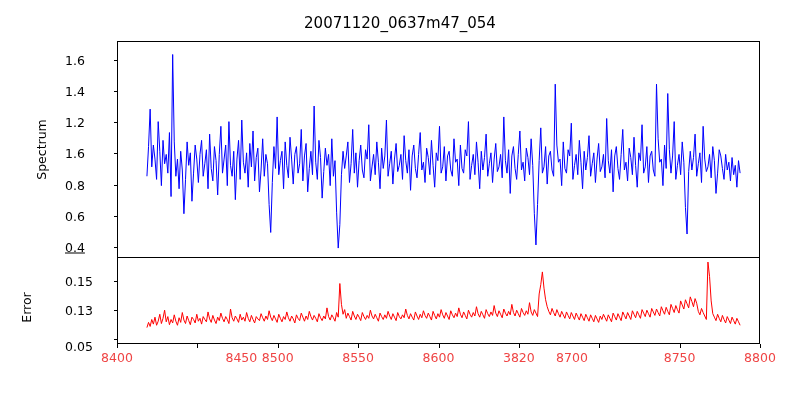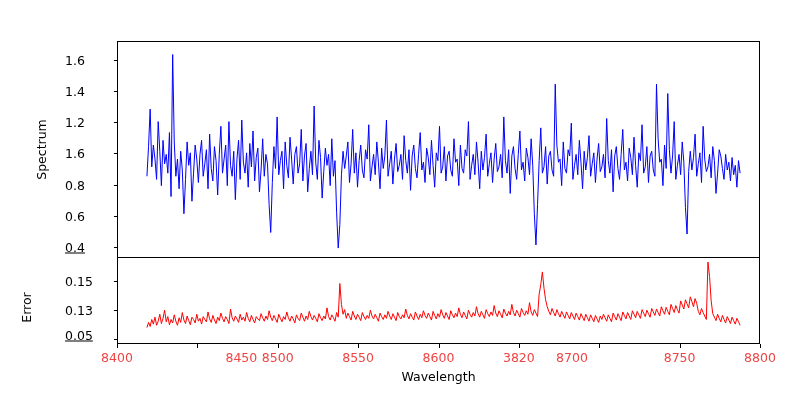--- a/index.html
+++ b/index.html
@@ -116,20 +116,21 @@
     font-size: 12.5px;
     color: #000000;
     white-space: nowrap;
   }
 </style>
 </head>
 <body>
 
 <div id="figure">
 
+  <div id="title">20071120_0637m47_054</div>
 
   <div class="axes" id="axes-spectrum">
     <svg class="plotsvg" id="svg-spectrum" width="643" height="217">
         <path d="M28.93,134.26 L30.54,104.60 L32.15,67.13 L33.76,124.89 L35.37,103.04 L36.97,117.09 L38.58,137.38 L40.19,79.62 L41.80,109.28 L43.40,143.63 L45.01,98.35 L46.62,121.77 L48.23,112.40 L49.83,131.14 L51.44,90.55 L53.05,154.55 L54.66,12.49 L56.26,99.91 L57.87,134.26 L59.48,117.09 L61.09,146.75 L62.69,109.28 L64.30,128.01 L65.91,171.73 L67.52,137.38 L69.12,99.91 L70.73,123.33 L72.34,110.84 L73.95,159.24 L75.55,131.14 L77.16,103.04 L78.77,117.09 L80.38,140.50 L81.98,112.40 L83.59,98.35 L85.20,134.26 L86.81,121.77 L88.41,107.72 L90.02,146.75 L91.63,92.11 L93.23,126.45 L94.84,138.94 L96.45,104.60 L98.06,118.65 L99.67,152.99 L101.27,112.40 L102.88,84.30 L104.49,131.14 L106.09,117.09 L107.70,103.04 L109.31,143.63 L110.92,79.62 L112.52,123.33 L114.13,134.26 L115.74,109.28 L117.35,157.68 L118.95,117.09 L120.56,98.35 L122.17,137.38 L123.78,78.06 L125.39,120.21 L126.99,131.14 L128.60,110.84 L130.21,145.19 L131.81,101.47 L133.42,124.89 L135.03,88.99 L136.64,138.94 L138.25,115.53 L139.85,106.16 L141.46,149.87 L143.07,128.01 L144.68,96.79 L146.28,134.26 L147.89,112.40 L149.50,121.77 L151.10,162.36 L152.71,190.46 L154.32,140.50 L155.93,104.60 L157.53,126.45 L159.14,74.94 L160.75,132.70 L162.36,118.65 L163.97,109.28 L165.57,146.75 L167.18,99.91 L168.79,123.33 L170.40,135.82 L172.00,95.23 L173.61,117.09 L175.22,142.06 L176.83,112.40 L178.43,104.60 L180.04,131.14 L181.65,121.77 L183.25,87.42 L184.86,138.94 L186.47,113.96 L188.08,101.47 L189.69,149.87 L191.29,126.45 L192.90,109.28 L194.51,132.70 L196.12,64.01 L197.72,120.21 L199.33,137.38 L200.94,98.35 L202.54,115.53 L204.15,156.12 L205.76,129.58 L207.37,106.16 L208.97,123.33 L210.58,112.40 L212.19,143.63 L213.80,96.79 L215.41,134.26 L217.01,118.65 L218.62,170.17 L220.23,206.07 L221.83,182.65 L223.44,132.70 L225.05,109.28 L226.66,126.45 L228.26,113.96 L229.87,99.91 L231.48,140.50 L233.09,121.77 L234.69,87.42 L236.30,131.14 L237.91,110.84 L239.52,145.19 L241.13,118.65 L242.73,103.04 L244.34,128.01 L245.95,135.82 L247.56,107.72 L249.16,117.09 L250.77,82.74 L252.38,138.94 L253.99,124.89 L255.59,112.40 L257.20,132.70 L258.81,99.91 L260.42,120.21 L262.02,146.75 L263.63,106.16 L265.24,126.45 L266.84,113.96 L268.45,78.06 L270.06,134.26 L271.67,121.77 L273.27,109.28 L274.88,142.06 L276.49,117.09 L278.10,101.47 L279.70,129.58 L281.31,123.33 L282.92,112.40 L284.53,137.38 L286.13,93.67 L287.74,118.65 L289.35,131.14 L290.96,107.72 L292.56,148.31 L294.17,113.96 L295.78,103.04 L297.39,126.45 L299.00,135.82 L300.60,112.40 L302.21,90.55 L303.82,128.01 L305.43,120.21 L307.03,140.50 L308.64,106.16 L310.25,115.53 L311.86,132.70 L313.46,98.35 L315.07,123.33 L316.68,145.19 L318.29,110.84 L319.89,118.65 L321.50,84.30 L323.11,131.14 L324.71,124.89 L326.32,104.60 L327.93,138.94 L329.54,113.96 L331.14,109.28 L332.75,128.01 L334.36,134.26 L335.97,96.79 L337.57,120.21 L339.18,117.09 L340.79,143.63 L342.40,103.04 L344.00,126.45 L345.61,131.14 L347.22,107.72 L348.83,113.96 L350.44,79.62 L352.04,137.38 L353.65,123.33 L355.26,112.40 L356.87,132.70 L358.47,99.91 L360.08,120.21 L361.69,146.75 L363.29,109.28 L364.90,128.01 L366.51,115.53 L368.12,92.11 L369.72,134.26 L371.33,121.77 L372.94,110.84 L374.55,140.50 L376.15,117.09 L377.76,101.47 L379.37,129.58 L380.98,124.89 L382.58,112.40 L384.19,135.82 L385.80,74.94 L387.41,118.65 L389.01,131.14 L390.62,107.72 L392.23,151.43 L393.84,113.96 L395.44,104.60 L397.05,126.45 L398.66,137.38 L400.27,112.40 L401.88,88.99 L403.48,128.01 L405.09,120.21 L406.70,138.94 L408.31,106.16 L409.91,115.53 L411.52,132.70 L413.13,96.79 L414.74,123.33 L416.34,171.73 L417.95,202.95 L419.56,162.36 L421.17,118.65 L422.77,85.86 L424.38,131.14 L425.99,124.89 L427.60,104.60 L429.20,142.06 L430.81,113.96 L432.42,109.28 L434.03,128.01 L435.63,134.26 L437.24,42.15 L438.85,103.04 L440.46,120.21 L442.06,117.09 L443.67,143.63 L445.28,99.91 L446.88,126.45 L448.49,131.14 L450.10,107.72 L451.71,113.96 L453.31,81.18 L454.92,137.38 L456.53,123.33 L458.14,112.40 L459.75,132.70 L461.35,98.35 L462.96,120.21 L464.57,146.75 L466.18,109.28 L467.78,128.01 L469.39,115.53 L471.00,93.67 L472.61,134.26 L474.21,121.77 L475.82,110.84 L477.43,140.50 L479.04,117.09 L480.64,101.47 L482.25,129.58 L483.86,124.89 L485.46,112.40 L487.07,135.82 L488.68,76.50 L490.29,118.65 L491.89,131.14 L493.50,107.72 L495.11,149.87 L496.72,113.96 L498.32,104.60 L499.93,126.45 L501.54,137.38 L503.15,112.40 L504.75,87.42 L506.36,128.01 L507.97,120.21 L509.58,138.94 L511.19,106.16 L512.79,115.53 L514.40,132.70 L516.01,95.23 L517.62,123.33 L519.22,145.19 L520.83,110.84 L522.44,118.65 L524.04,82.74 L525.65,131.14 L527.26,124.89 L528.87,104.60 L530.48,140.50 L532.08,113.96 L533.69,109.28 L535.30,128.01 L536.90,134.26 L538.51,42.15 L540.12,96.79 L541.73,120.21 L543.34,117.09 L544.94,143.63 L546.55,103.04 L548.16,126.45 L549.76,51.52 L551.37,107.72 L552.98,131.14 L554.59,113.96 L556.20,79.62 L557.80,137.38 L559.41,123.33 L561.02,112.40 L562.63,132.70 L564.23,99.91 L565.84,120.21 L567.45,165.48 L569.05,192.02 L570.66,129.58 L572.27,109.28 L573.88,128.01 L575.49,115.53 L577.09,92.11 L578.70,134.26 L580.31,121.77 L581.91,110.84 L583.52,140.50 L585.13,84.30 L586.74,117.09 L588.35,129.58 L589.95,124.89 L591.56,112.40 L593.17,135.82 L594.77,104.60 L596.38,118.65 L597.99,151.43 L599.60,131.14 L601.21,107.72 L602.81,113.96 L604.42,126.45 L606.03,137.38 L607.63,112.40 L609.24,128.01 L610.85,120.21 L612.46,138.94 L614.06,115.53 L615.67,132.70 L617.28,123.33 L618.89,145.19 L620.50,118.65 L622.10,131.14" fill="none" stroke="#0000ff" stroke-width="1" stroke-linejoin="miter" stroke-linecap="butt"></path>
       </svg>
   </div>
 
   <div class="axes" id="axes-error">
     <svg class="plotsvg" id="svg-error" width="643" height="87">
         <path d="M28.93,69.60 L30.54,64.38 L32.15,68.44 L33.76,61.48 L35.37,66.12 L36.97,59.16 L38.58,67.28 L40.19,63.22 L41.80,56.26 L43.40,65.54 L45.01,60.32 L46.62,52.20 L48.23,63.80 L49.83,58.58 L51.44,66.70 L53.05,61.48 L54.66,64.96 L56.26,56.84 L57.87,63.22 L59.48,67.28 L61.09,59.74 L62.69,64.38 L64.30,54.52 L65.91,62.06 L67.52,65.54 L69.12,58.00 L70.73,62.64 L72.34,66.70 L73.95,59.16 L75.55,61.48 L77.16,64.96 L78.77,56.26 L80.38,63.22 L81.98,60.32 L83.59,66.12 L85.20,58.58 L86.81,61.48 L88.41,63.80 L90.02,53.94 L91.63,60.90 L93.23,64.38 L94.84,57.42 L96.45,62.06 L98.06,65.54 L99.67,59.16 L101.27,62.64 L102.88,55.10 L104.49,60.32 L106.09,63.80 L107.70,58.58 L109.31,61.48 L110.92,65.54 L112.52,51.04 L114.13,59.74 L115.74,63.22 L117.35,58.00 L118.95,60.90 L120.56,64.38 L122.17,56.26 L123.78,62.06 L125.39,59.16 L126.99,63.22 L128.60,54.52 L130.21,60.32 L131.81,63.80 L133.42,57.42 L135.03,61.48 L136.64,64.96 L138.25,58.58 L139.85,60.90 L141.46,62.64 L143.07,55.68 L144.68,59.74 L146.28,63.22 L147.89,58.00 L149.50,61.48 L151.10,52.78 L152.71,59.16 L154.32,62.64 L155.93,57.42 L157.53,60.90 L159.14,64.38 L160.75,56.26 L162.36,60.32 L163.97,63.80 L165.57,58.58 L167.18,61.48 L168.79,53.94 L170.40,59.74 L172.00,63.22 L173.61,58.00 L175.22,60.90 L176.83,64.96 L178.43,56.84 L180.04,60.32 L181.65,62.64 L183.25,55.10 L184.86,59.16 L186.47,63.22 L188.08,58.00 L189.69,61.48 L191.29,53.36 L192.90,58.58 L194.51,62.06 L196.12,57.42 L197.72,60.32 L199.33,63.80 L200.94,55.68 L202.54,59.74 L204.15,62.64 L205.76,58.00 L207.37,60.90 L208.97,49.88 L210.58,58.58 L212.19,62.06 L213.80,56.84 L215.41,59.74 L217.01,63.22 L218.62,54.52 L220.23,59.16 L221.83,25.52 L223.44,46.40 L225.05,56.26 L226.66,51.62 L228.26,60.32 L229.87,55.10 L231.48,58.58 L233.09,62.06 L234.69,53.36 L236.30,58.00 L237.91,61.48 L239.52,56.26 L241.13,59.16 L242.73,62.64 L244.34,54.52 L245.95,58.58 L247.56,61.48 L249.16,57.42 L250.77,60.32 L252.38,52.20 L253.99,58.00 L255.59,60.90 L257.20,56.26 L258.81,59.74 L260.42,63.22 L262.02,55.10 L263.63,58.58 L265.24,61.48 L266.84,56.84 L268.45,60.32 L270.06,53.36 L271.67,58.00 L273.27,61.48 L274.88,55.68 L276.49,59.16 L278.10,62.64 L279.70,54.52 L281.31,58.58 L282.92,60.90 L284.53,56.84 L286.13,59.74 L287.74,51.04 L289.35,57.42 L290.96,60.90 L292.56,55.68 L294.17,59.16 L295.78,62.06 L297.39,53.94 L299.00,58.00 L300.60,61.48 L302.21,56.26 L303.82,59.74 L305.43,52.78 L307.03,57.42 L308.64,60.32 L310.25,55.10 L311.86,58.58 L313.46,62.06 L315.07,53.36 L316.68,57.42 L318.29,60.90 L319.89,55.68 L321.50,59.16 L323.11,51.62 L324.71,56.84 L326.32,60.32 L327.93,54.52 L329.54,58.00 L331.14,61.48 L332.75,52.78 L334.36,56.84 L335.97,59.74 L337.57,55.10 L339.18,58.58 L340.79,49.88 L342.40,56.26 L344.00,59.74 L345.61,53.94 L347.22,57.42 L348.83,60.90 L350.44,52.20 L352.04,56.26 L353.65,59.16 L355.26,54.52 L356.87,58.00 L358.47,48.72 L360.08,55.68 L361.69,59.16 L363.29,53.36 L364.90,56.84 L366.51,60.32 L368.12,51.62 L369.72,55.68 L371.33,58.58 L372.94,53.94 L374.55,57.42 L376.15,47.56 L377.76,55.10 L379.37,58.58 L380.98,52.78 L382.58,56.26 L384.19,59.74 L385.80,51.04 L387.41,55.10 L389.01,58.00 L390.62,53.36 L392.23,56.84 L393.84,46.40 L395.44,54.52 L397.05,58.00 L398.66,52.20 L400.27,55.68 L401.88,59.16 L403.48,50.46 L405.09,54.52 L406.70,57.42 L408.31,52.78 L409.91,56.26 L411.52,44.66 L413.13,53.94 L414.74,57.42 L416.34,51.62 L417.95,55.10 L419.56,58.58 L421.17,35.96 L422.77,26.68 L424.38,13.92 L425.99,30.16 L427.60,41.76 L429.20,48.72 L430.81,53.36 L432.42,56.84 L434.03,50.46 L435.63,54.52 L437.24,58.00 L438.85,51.62 L440.46,55.68 L442.06,59.16 L443.67,53.36 L445.28,56.84 L446.88,60.32 L448.49,53.94 L450.10,57.42 L451.71,60.90 L453.31,54.52 L454.92,58.00 L456.53,61.48 L458.14,55.10 L459.75,58.58 L461.35,62.06 L462.96,55.68 L464.57,59.16 L466.18,62.64 L467.78,56.26 L469.39,59.74 L471.00,63.22 L472.61,56.84 L474.21,60.32 L475.82,63.80 L477.43,57.42 L479.04,60.90 L480.64,64.38 L482.25,58.00 L483.86,61.48 L485.46,56.26 L487.07,59.74 L488.68,63.22 L490.29,56.84 L491.89,60.32 L493.50,63.80 L495.11,55.10 L496.72,58.58 L498.32,62.06 L499.93,55.68 L501.54,59.16 L503.15,62.64 L504.75,53.94 L506.36,57.42 L507.97,60.90 L509.58,54.52 L511.19,58.00 L512.79,61.48 L514.40,52.78 L516.01,56.26 L517.62,59.74 L519.22,53.36 L520.83,56.84 L522.44,60.32 L524.04,51.62 L525.65,55.10 L527.26,58.58 L528.87,52.20 L530.48,55.68 L532.08,59.16 L533.69,50.46 L535.30,53.94 L536.90,57.42 L538.51,51.04 L540.12,54.52 L541.73,58.00 L543.34,48.72 L544.94,52.78 L546.55,56.26 L548.16,49.30 L549.76,53.36 L551.37,56.84 L552.98,46.40 L554.59,50.46 L556.20,54.52 L557.80,47.56 L559.41,51.62 L561.02,55.10 L562.63,42.92 L564.23,46.98 L565.84,51.04 L567.45,41.76 L569.05,45.82 L570.66,49.88 L572.27,38.86 L573.88,43.50 L575.49,48.72 L577.09,40.60 L578.70,45.24 L580.31,53.36 L581.91,56.84 L583.52,50.46 L585.13,54.52 L586.74,58.00 L588.35,61.48 L589.95,4.06 L591.56,18.56 L593.17,42.92 L594.77,55.68 L596.38,59.16 L597.99,62.64 L599.60,56.26 L601.21,60.32 L602.81,63.80 L604.42,57.42 L606.03,61.48 L607.63,64.96 L609.24,58.58 L610.85,62.06 L612.46,65.54 L614.06,59.16 L615.67,62.64 L617.28,66.12 L618.89,60.32 L620.50,63.80 L622.10,67.28" fill="none" stroke="#ff0000" stroke-width="1" stroke-linejoin="miter" stroke-linecap="butt"></path>
@@ -145,21 +146,21 @@
       <div class="ticklabel-y" style="left: 65px; top: 184.626px; width: 44px;">0.8</div>
       <div class="tick-y" style="left: 113.5px; top: 153.403px;"></div>
       <div class="ticklabel-y" style="left: 65px; top: 153.403px; width: 44px;">1.6</div>
       <div class="tick-y" style="left: 113.5px; top: 122.18px;"></div>
       <div class="ticklabel-y" style="left: 65px; top: 122.18px; width: 44px;">1.2</div>
       <div class="tick-y" style="left: 113.5px; top: 90.9568px;"></div>
       <div class="ticklabel-y" style="left: 65px; top: 90.9568px; width: 44px;">1.4</div>
       <div class="tick-y" style="left: 113.5px; top: 59.7338px;"></div>
       <div class="ticklabel-y" style="left: 65px; top: 59.7338px; width: 44px;">1.6</div>
       <div class="tick-y" style="left: 113.5px; top: 339.36px;"></div>
-      <div class="ticklabel-y" style="left: 65px; top: 335px; width: 44px; text-decoration: underline;">0.05</div>
+      <div class="ticklabel-y" style="left: 65px; top: 346px; width: 44px;">0.05</div>
       <div class="tick-y" style="left: 113.5px; top: 310.36px;"></div>
       <div class="ticklabel-y" style="left: 65px; top: 310.36px; width: 44px;">0.13</div>
       <div class="tick-y" style="left: 113.5px; top: 281.36px;"></div>
       <div class="ticklabel-y" style="left: 65px; top: 281.36px; width: 44px;">0.15</div>
       <div class="tick-x" style="left: 117px; top: 344px;"></div>
       <div class="ticklabel-x" style="left: 117px; top: 350px;">8400</div>
       <div class="tick-x" style="left: 197.375px; top: 344px;"></div>
       <div class="ticklabel-x" style="left: 197.375px; top: 350px; margin-left: 44px;">8450</div>
       <div class="tick-x" style="left: 277.75px; top: 344px;"></div>
       <div class="ticklabel-x" style="left: 277.75px; top: 350px;">8500</div>
@@ -172,15 +173,14 @@
       <div class="tick-x" style="left: 599.25px; top: 344px;"></div>
       <div class="ticklabel-x" style="left: 572px; top: 350px;">8700</div>
       <div class="tick-x" style="left: 679.625px; top: 344px;"></div>
       <div class="ticklabel-x" style="left: 679.625px; top: 350px;">8750</div>
       <div class="tick-x" style="left: 760px; top: 344px;"></div>
       <div class="ticklabel-x" style="left: 760px; top: 350px; text-align: right;">8800</div>
     </div>
 
   <div id="label-spectrum">Spectrum</div>
   <div id="label-error">Error</div>
-  <div id="label-wavelength">Wavelength</div>
 
 </div>
 
 </body></html>

